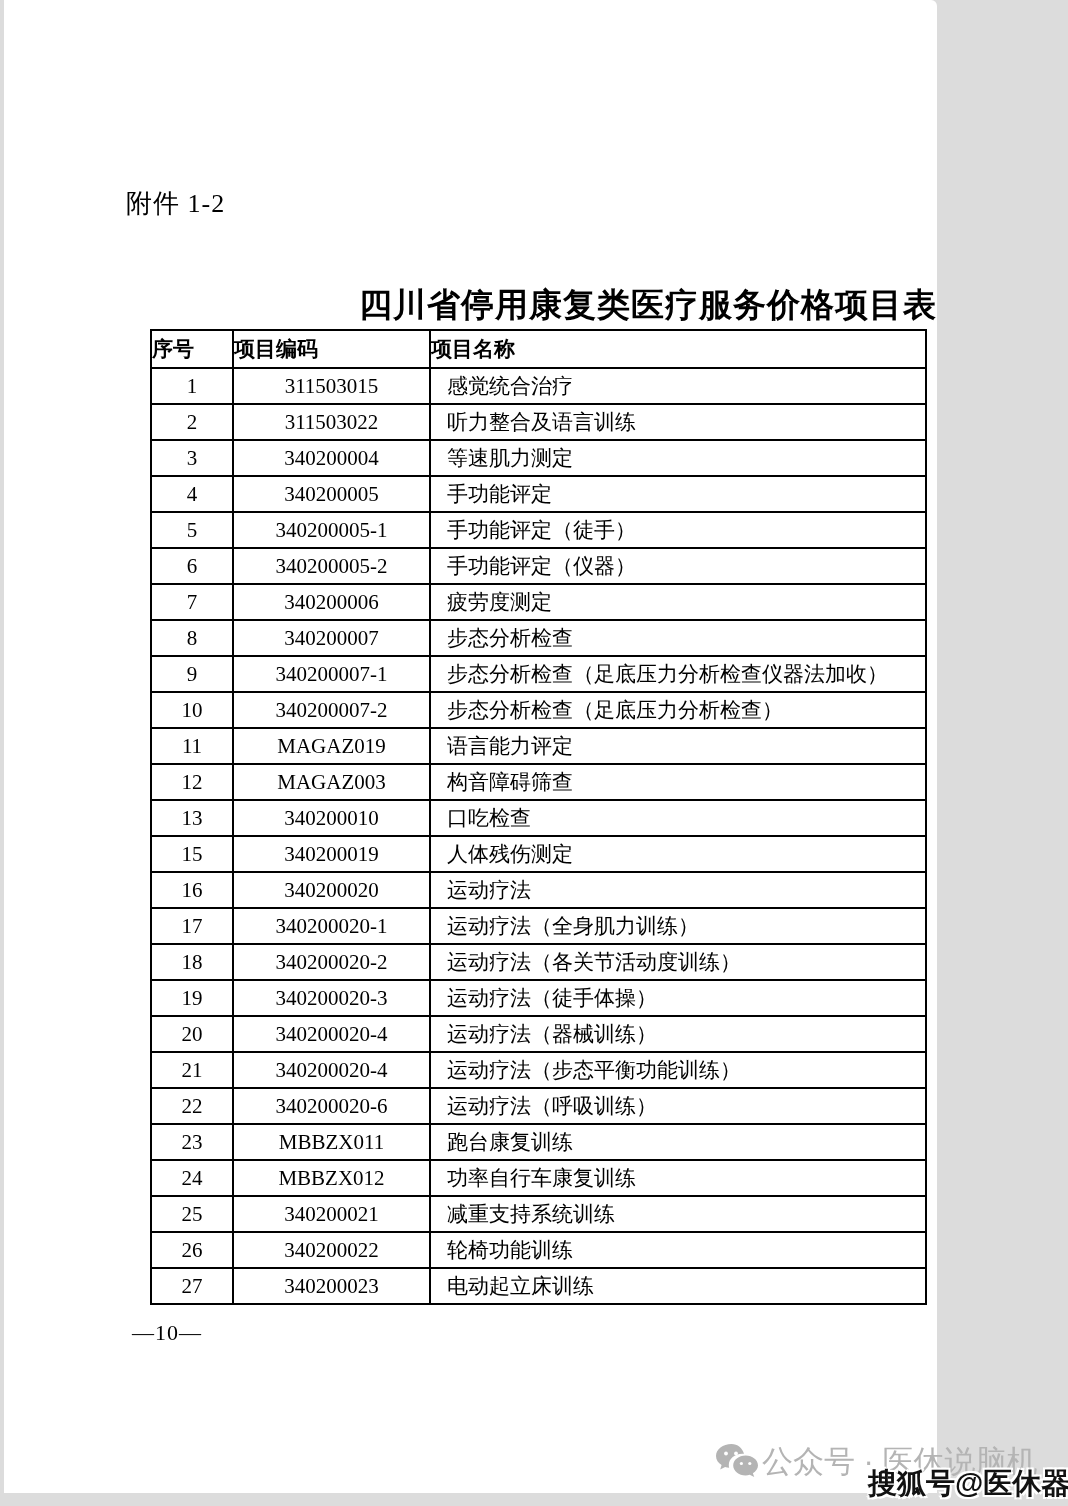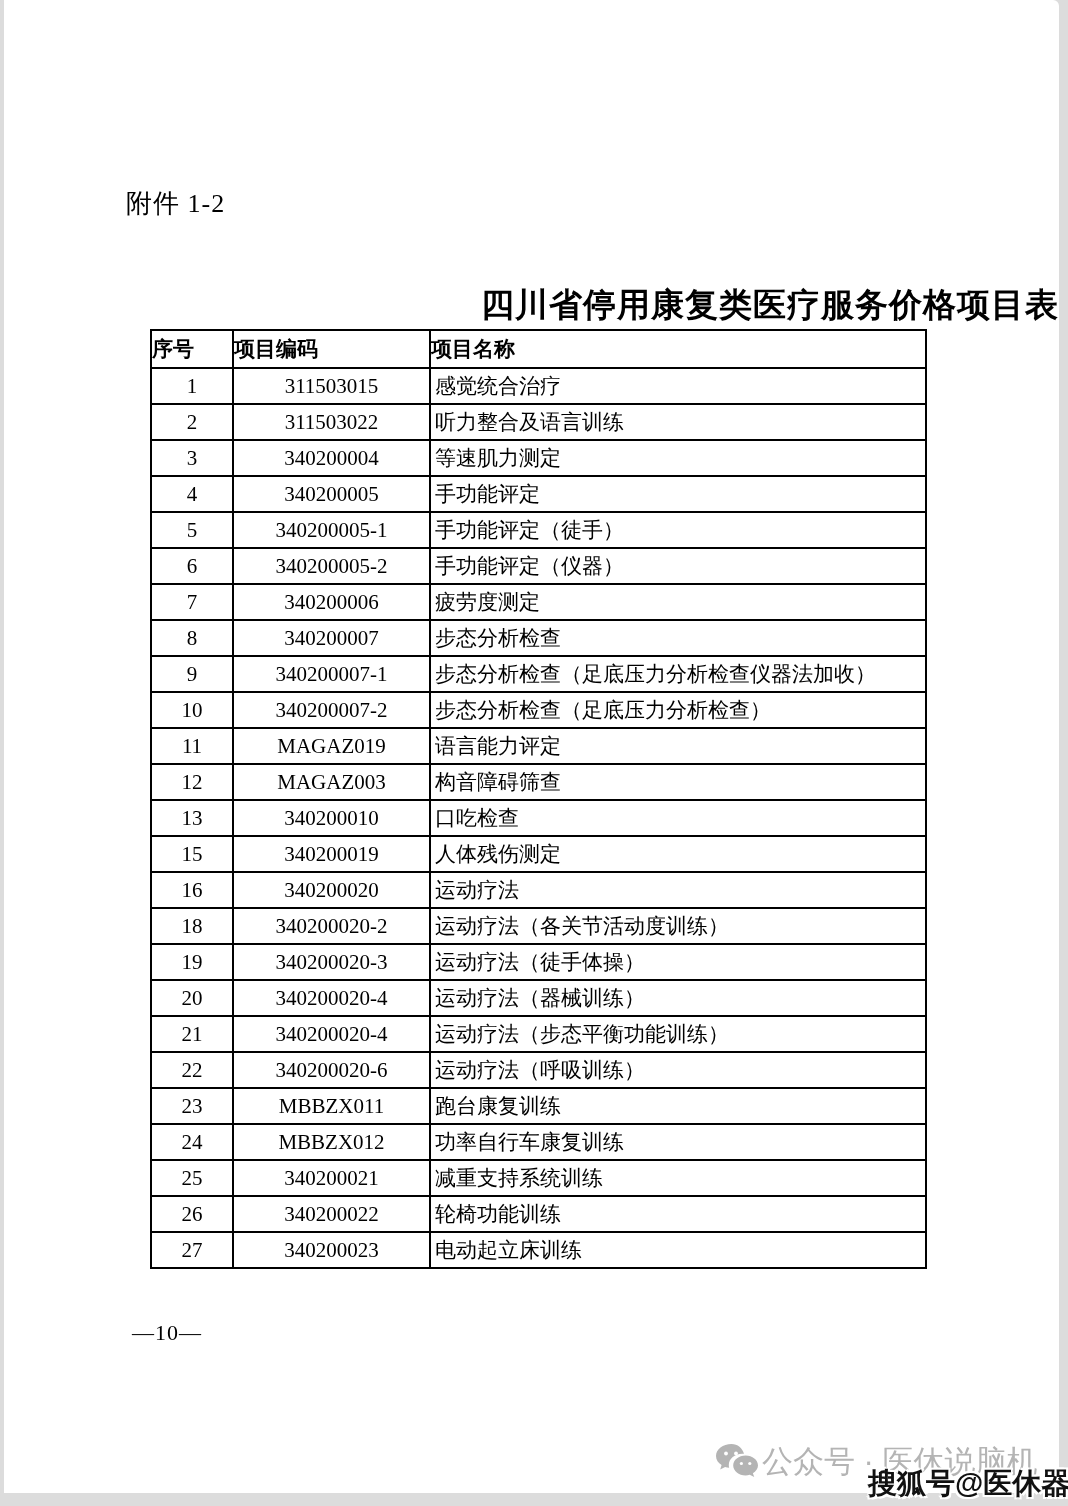--- a/index.html
+++ b/index.html
@@ -6,21 +6,21 @@
   html, body { width:1068px; height:1506px; }
   body {
     background:#dcdcdc;
     position:relative;
     font-family:"Liberation Serif","DejaVu Serif",serif;
     color:#000;
     overflow:hidden;
   }
   .page {
     position:absolute; left:4px; top:0;
-    width:1055px; height:1493px;
+    width:933px; height:1493px;
     background:#ffffff;
     border-radius:0 6px 0 0;
   }
   .attachment-label {
     position:absolute; left:122px; top:186px;
     font-size:26px; letter-spacing:1px;
   }
   .doc-title {
     position:absolute; left:0; top:283px; width:100%;
     text-align:right;
@@ -39,21 +39,21 @@
     height:38px;
     font-family:"Liberation Sans","DejaVu Sans",sans-serif;
     font-weight:bold; font-size:21px;
     text-align:left;
   }
   .price-table td {
     height:36px;
     font-size:21px;
   }
   td.cell-no, td.cell-code { text-align:center; }
-  td.cell-name { text-align:left; padding-left:4px; }
+  td.cell-name { text-align:left; padding-left:16px; }
   .page-number {
     position:absolute; left:128px; top:1320px;
     font-size:22px; letter-spacing:1px;
   }
   .watermark-wechat {
     position:absolute; left:710px; top:1441px;
     display:flex; align-items:center; gap:2px;
     color:#b4b4b4;
     font-size:31px;
     font-family:"Liberation Sans","DejaVu Sans",sans-serif;
@@ -162,20 +162,25 @@
       </tr>
         <tr>
         <td class="cell-no">15</td>
         <td class="cell-code">340200019</td>
         <td class="cell-name">人体残伤测定</td>
       </tr>
         <tr>
         <td class="cell-no">16</td>
         <td class="cell-code">340200020</td>
         <td class="cell-name">运动疗法</td>
+      </tr>
+        <tr>
+        <td class="cell-no">17</td>
+        <td class="cell-code">340200020-1</td>
+        <td class="cell-name">运动疗法（全身肌力训练）</td>
       </tr>
         <tr>
         <td class="cell-no">18</td>
         <td class="cell-code">340200020-2</td>
         <td class="cell-name">运动疗法（各关节活动度训练）</td>
       </tr>
         <tr>
         <td class="cell-no">19</td>
         <td class="cell-code">340200020-3</td>
         <td class="cell-name">运动疗法（徒手体操）</td>

